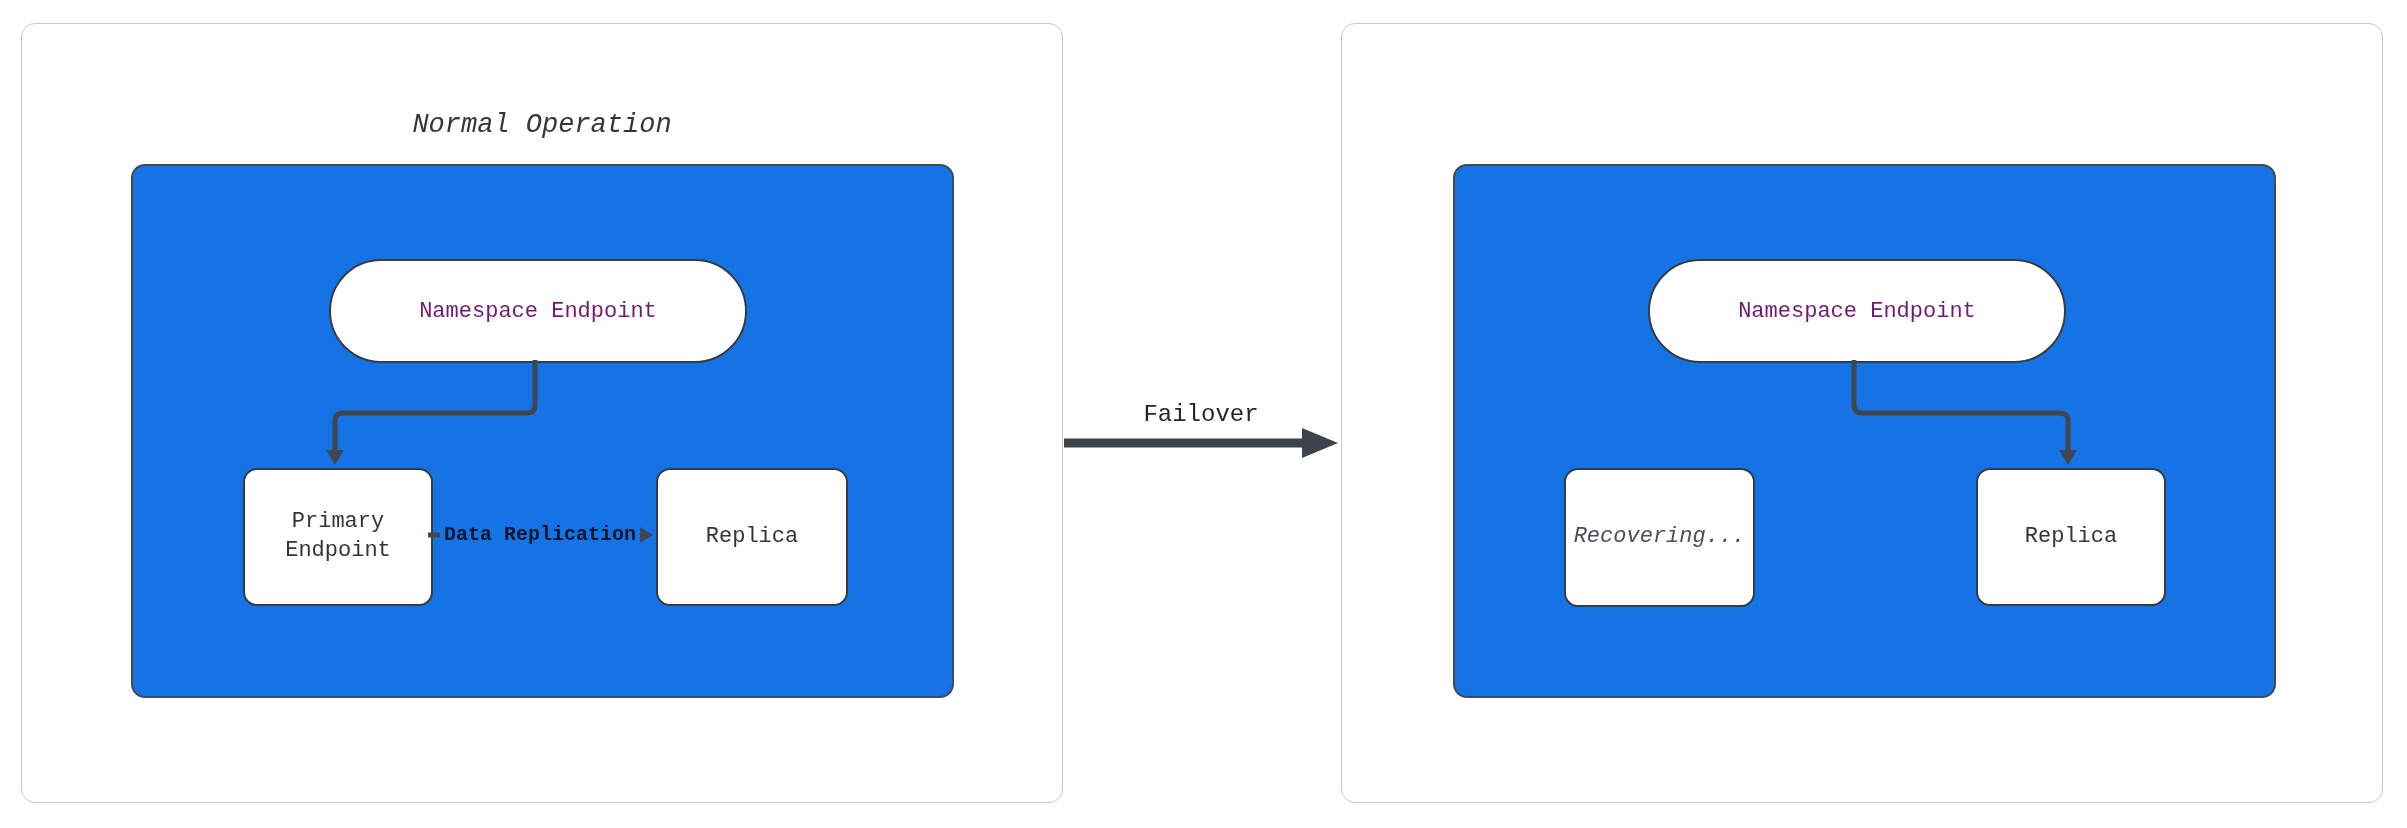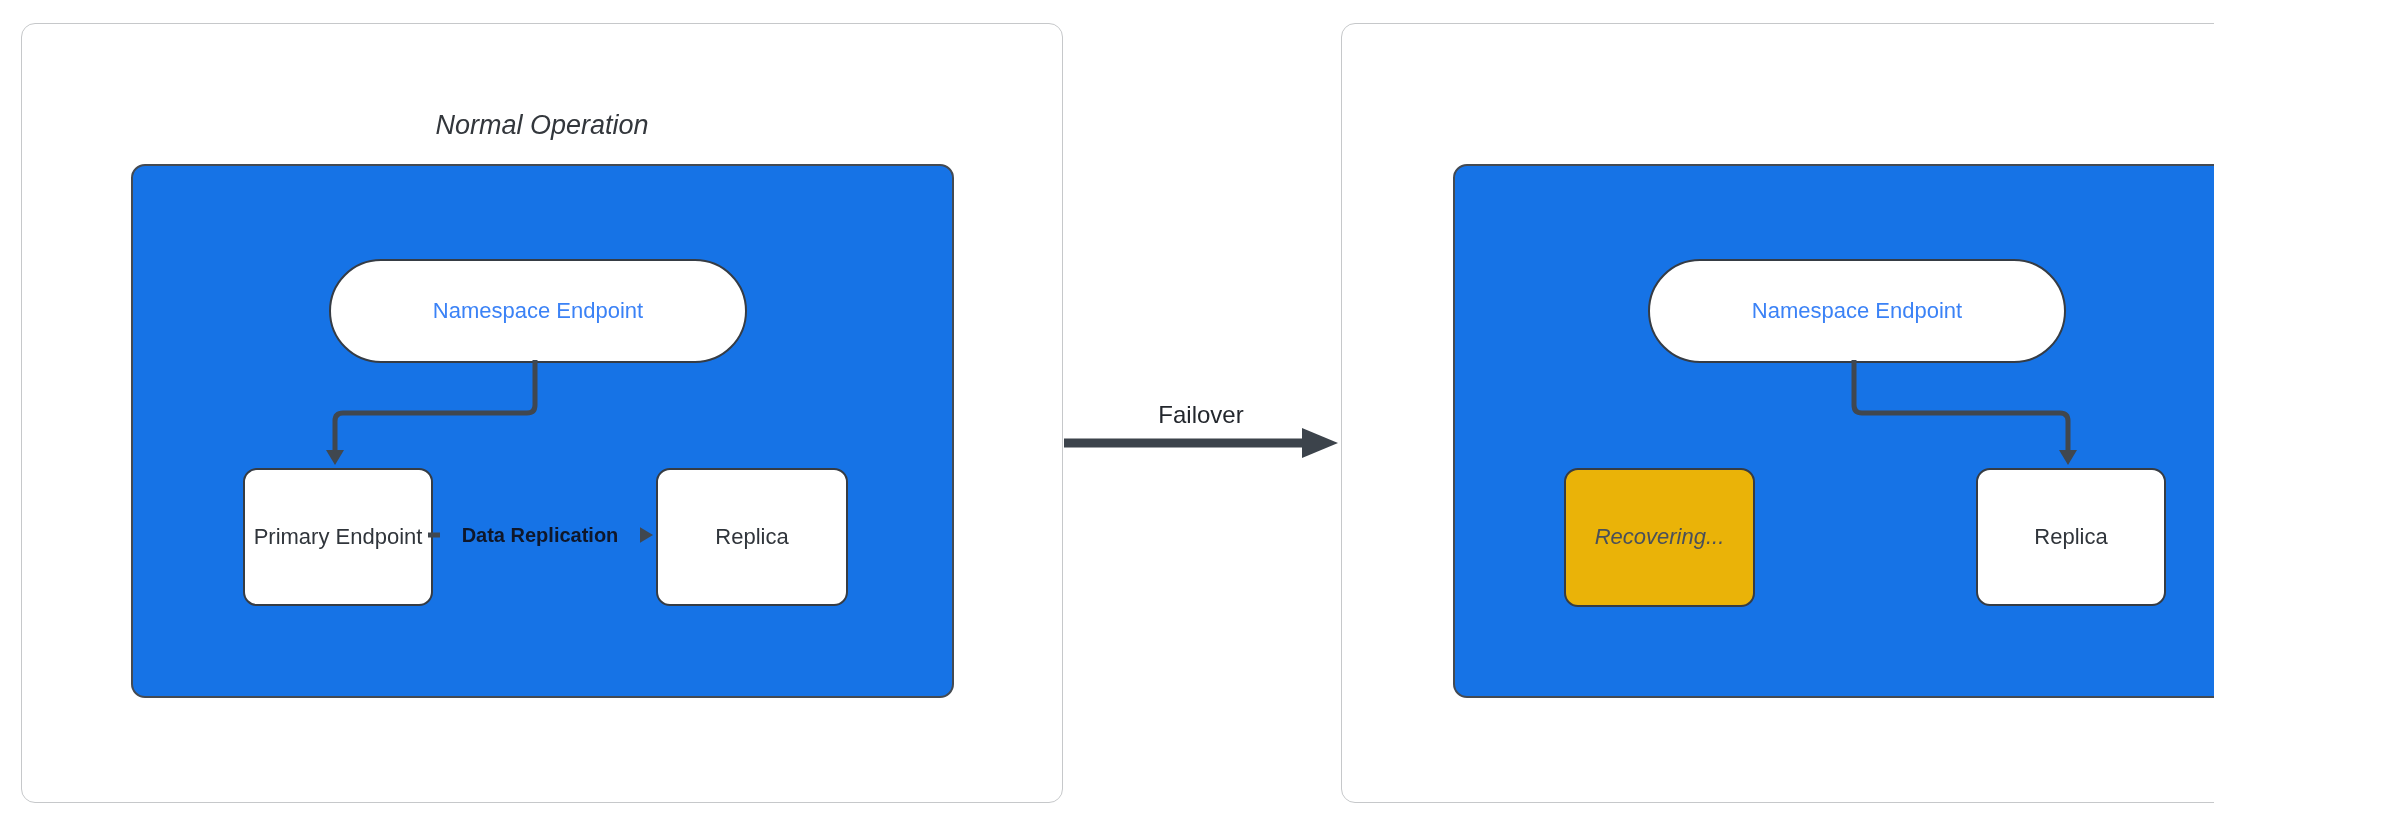--- a/index.html
+++ b/index.html
@@ -1,22 +1,22 @@
 <!DOCTYPE html>
 <html><head>
 <meta charset="utf-8">
 <style>
   html, body { margin: 0; padding: 0; background: #ffffff; }
   * { box-sizing: border-box; }
   .canvas {
     position: relative;
-    width: 2214px;
+    width: 2407px;
     height: 828px;
     background: #ffffff;
-    font-family: Liberation Sans, sans-serif;
+    font-family: Liberation Mono, monospace;
     overflow: hidden;
   }
   .panel {
     position: absolute;
     top: 23px;
     width: 1042px;
     height: 780px;
     background: #ffffff;
     border: 1.5px solid #c6c8ca;
     border-radius: 14px;
@@ -51,21 +51,21 @@
     top: 93px;
     width: 418px;
     height: 104px;
     background: #ffffff;
     border: 2.5px solid #363c44;
     border-radius: 52px;
     display: flex;
     align-items: center;
     justify-content: center;
     font-size: 22px;
-    color: #3b82f6;
+    color: #701a75;
     text-align: center;
   }
   .pill-left  { left: 196px; }
   .pill-right { left: 193px; }
   .node {
     position: absolute;
     top: 302px;
     width: 190px;
     height: 138px;
     background: #ffffff;
@@ -76,21 +76,21 @@
     justify-content: center;
     text-align: center;
     font-size: 22px;
     line-height: 1.3;
     color: #30353b;
     padding: 6px;
   }
   .node-primary        { left: 110px; }
   .node-replica-left   { left: 523px; width: 192px; }
   .node-recovering     { left: 109px; width: 191px; height: 139px;
-                         background: #eab308; color: #4a505a; font-style: italic; }
+                         background: #ffffff; color: #4a505a; font-style: italic; }
   .node-replica-right  { left: 521px; }
   .overlay {
     position: absolute;
     left: 0; top: 0;
     width: 2407px;
     height: 828px;
     pointer-events: none;
     z-index: 3;
   }
   .edge-label {

